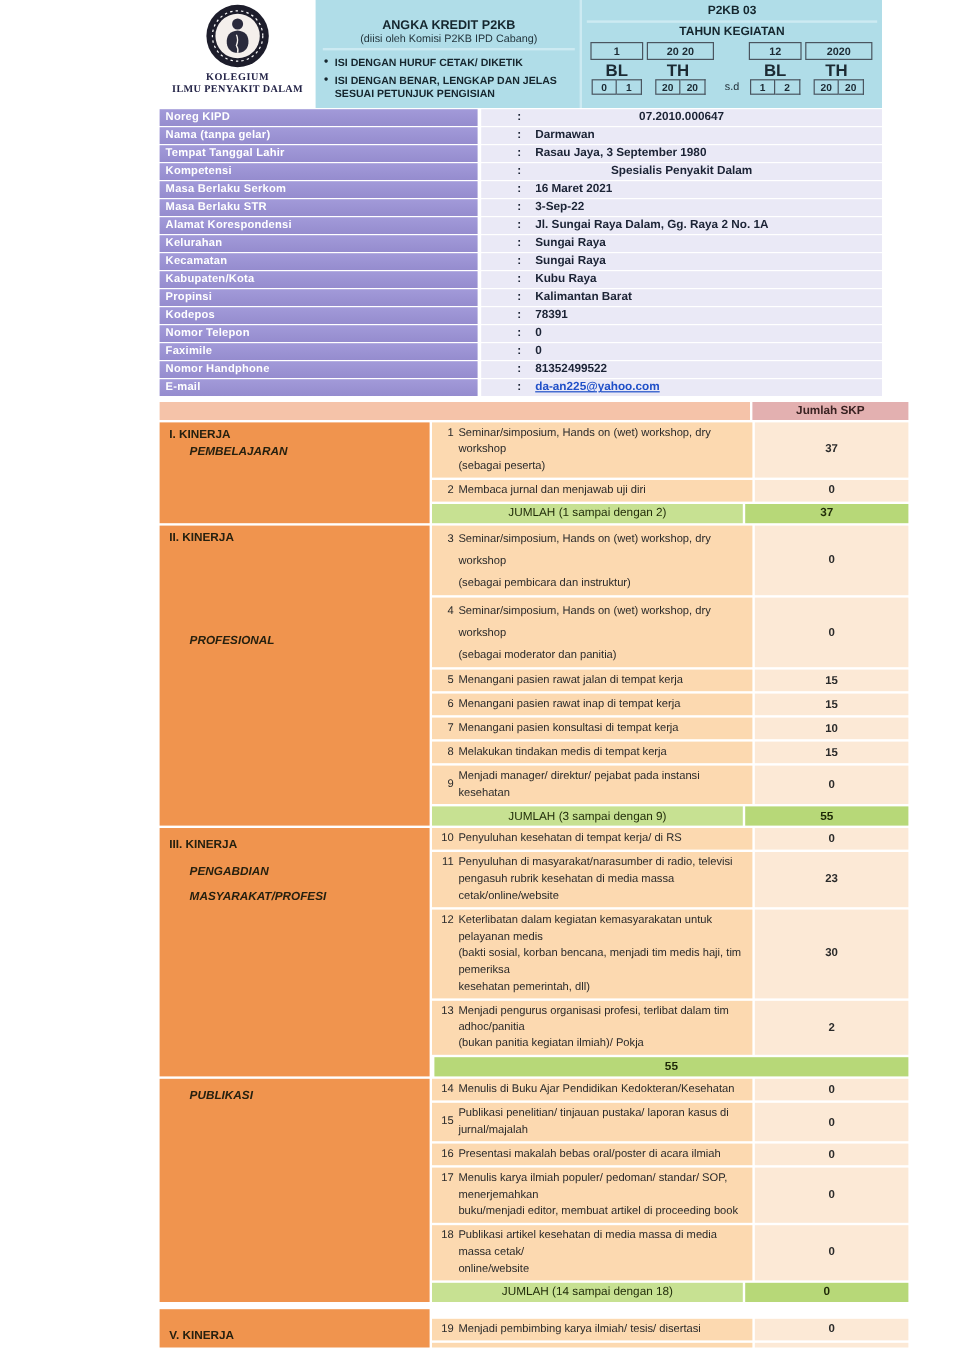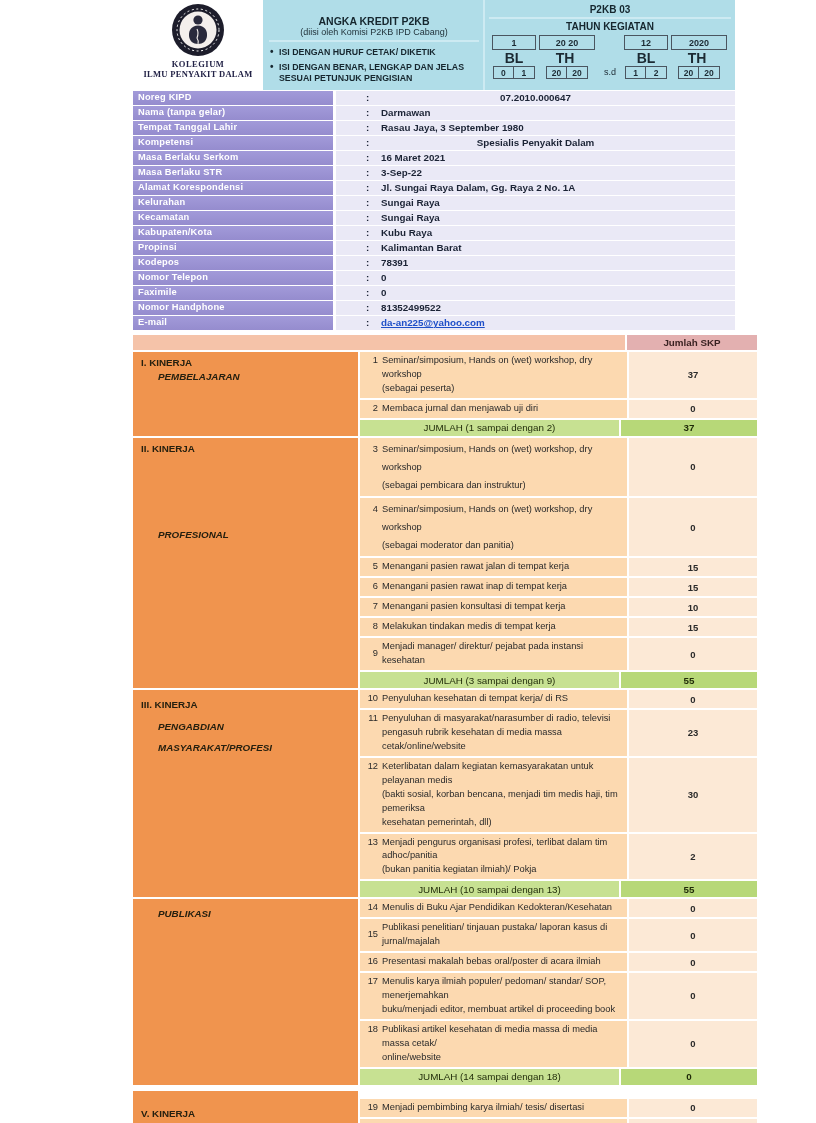--- a/index.html
+++ b/index.html
@@ -37,21 +37,21 @@
   .pg-cells { display:flex; }
   .pg-cells span { border:1px solid #4a5560; width:21px; height:13px; font-weight:bold; font-size:8.5px; color:#1c2a33; display:flex; align-items:center; justify-content:center; }
   .pg-cells span + span { border-left:none; }
   .pg-cells.m { width:44px; justify-content:center; }
   .pg-cells.y { width:58px; justify-content:center; margin-left:2px; }
   .sd { font-size:9px; color:#1c2a33; padding-bottom:2px; }
 
   
   .personal { margin-top:1px; width:602px; }
   .p-row { display:flex; height:14px; margin-bottom:1px; }
-  .p-label { width:200px; background:linear-gradient(180deg,#a29ad9 0%,#958cce 100%); color:#ffffff; font-weight:bold; font-size:9.3px; padding:1px 0 0 5px; letter-spacing:.2px; }
+  .p-label { width:265px; background:linear-gradient(180deg,#a29ad9 0%,#958cce 100%); color:#ffffff; font-weight:bold; font-size:9.3px; padding:1px 0 0 5px; letter-spacing:.2px; }
   .p-value { flex:1; margin-left:3px; background:#eae9f6; position:relative; font-size:9.8px; font-weight:bold; color:#1b2335; display:flex; align-items:center; }
   .p-value .colon { position:absolute; left:30px; top:1px; font-weight:bold; color:#1b2335; }
   .p-value .val { margin-left:45px; }
   .p-row.center .p-value .val { margin:0 auto; }
   .val.link { color:#1f4fc8; text-decoration:underline; }
 
   
   .skp-head-row { display:flex; margin-top:5px; width:624px; height:15px; }
   .skp-head-left { width:492px; background:#f5c3a9; }
   .skp-head-cell { flex:1; margin-left:2px; background:#e3b0b0; font-weight:bold; font-size:9.8px; color:#3a2222; display:flex; align-items:center; justify-content:center; }
@@ -441,21 +441,20 @@
     <div class="item-cell">
       <div class="item-no">13</div>
       <div class="item-lines">
                   <div>Menjadi pengurus organisasi profesi, terlibat dalam tim adhoc/panitia</div>
                   <div>(bukan panitia kegiatan ilmiah)/ Pokja</div>
                 </div>
     </div>
     <div class="skp-cell">2</div>
   </div>
             <div class="total-row">
-    <div class="total-label">JUMLAH (10 sampai dengan 13)</div>
     <div class="total-value">55</div>
   </div>
           </div>
   </div>
         <div class="section sec-idx-3 spread-title">
     <div class="sec-label">
       <div class="sec-title-top">
               <div class="ind">PUBLIKASI</div>
             </div>
       <div class="sec-title-mid"></div>

